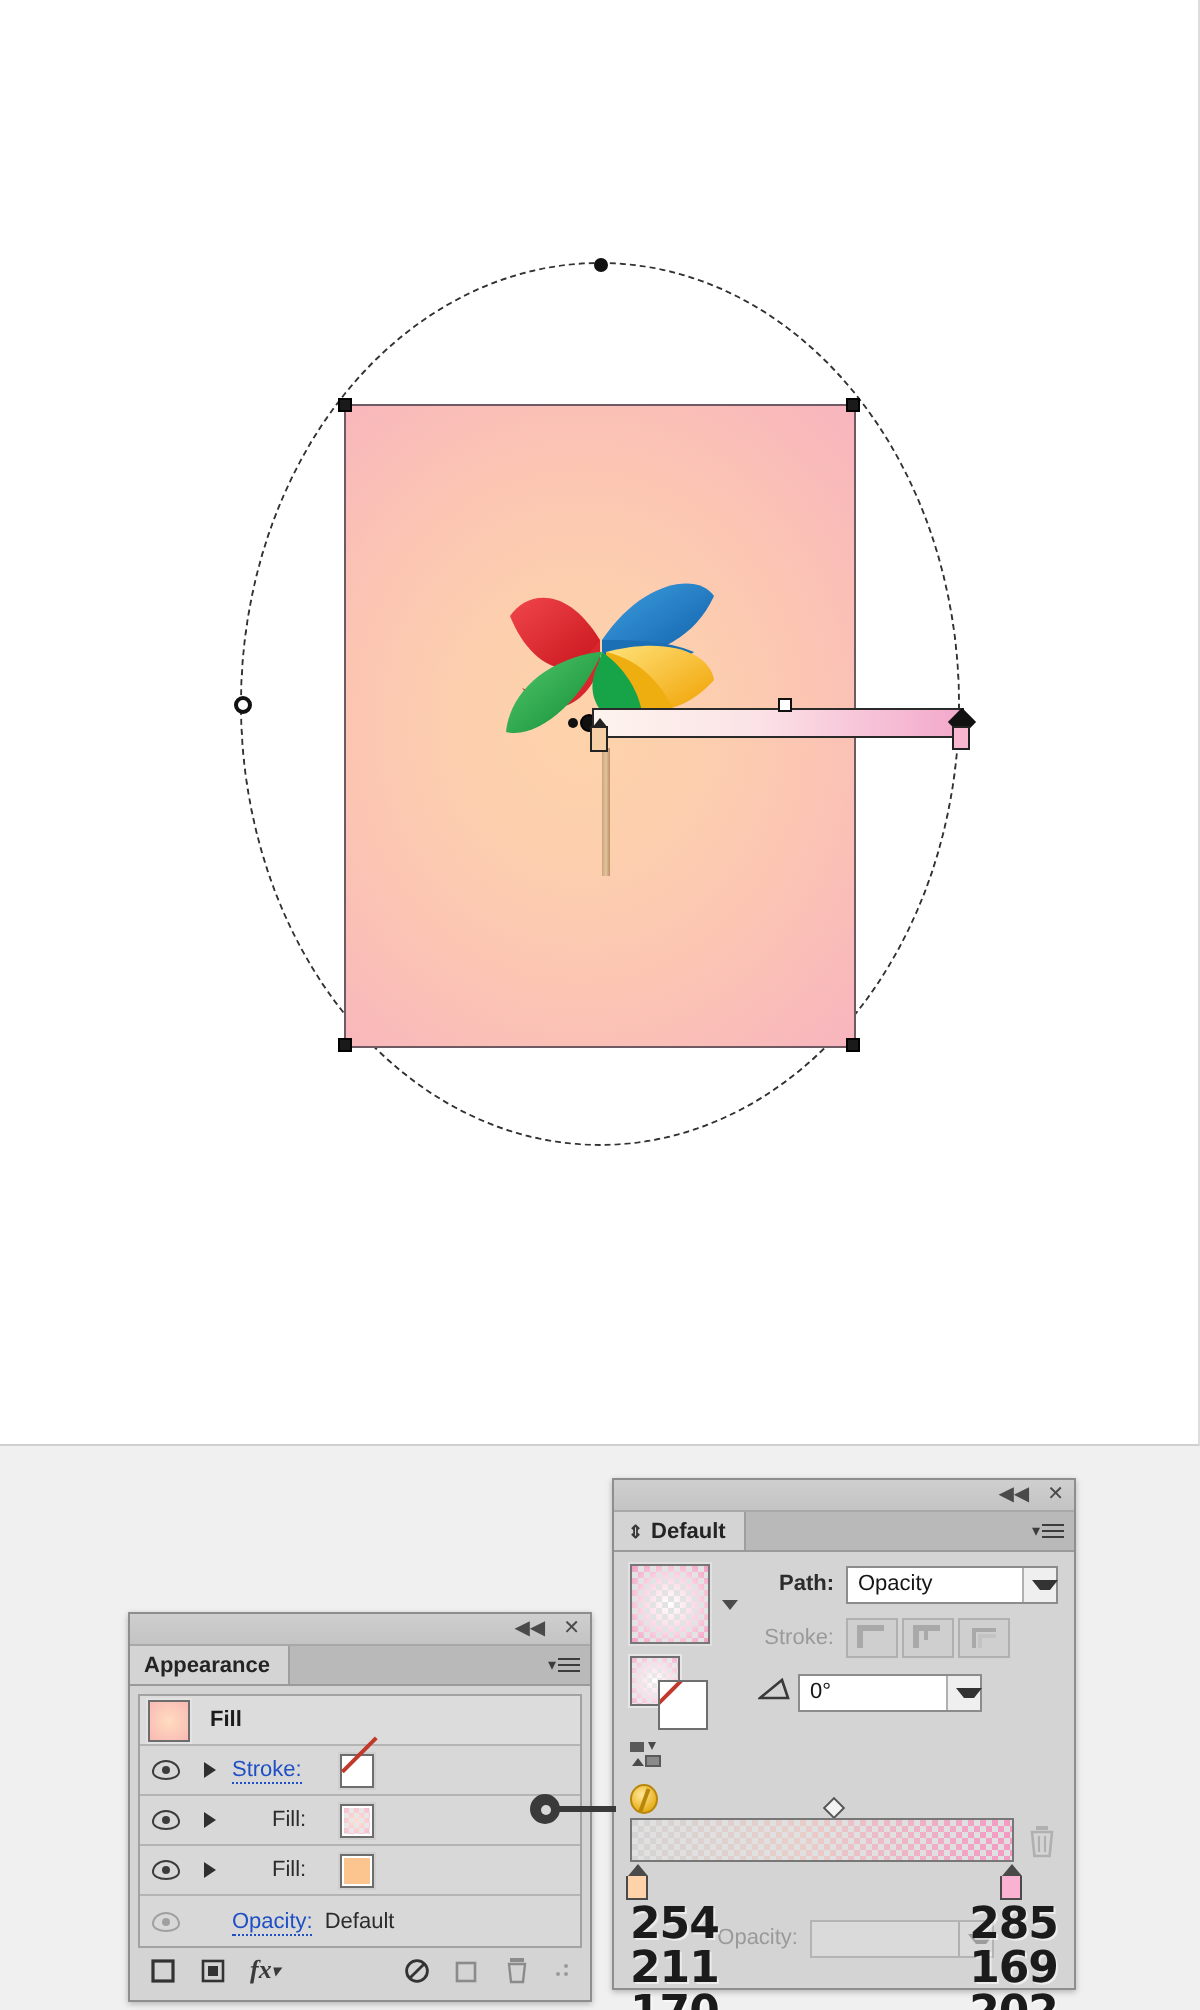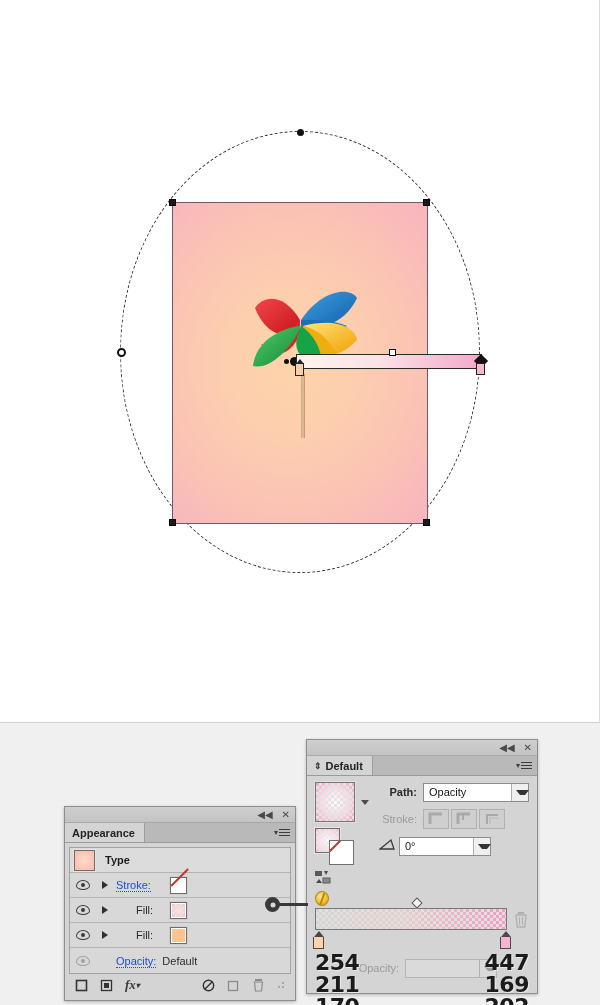--- a/index.html
+++ b/index.html
@@ -441,21 +441,21 @@
             </span>
         </span>
       </div>
     </div>
 
     <div class="appr-body">
       <div class="appr-list">
 
         <div class="appr-row head">
           <div class="path-thumb"></div>
-          <div class="appr-title">Type</div>
+          <div class="appr-title">Fill</div>
         </div>
 
         <div class="appr-row">
           <div class="cell-eye">
               <div class="eye"></div>
             </div>
           <div class="cell-arrow">
               <div class="tri-right"></div>
             </div>
           <div class="appr-label-wrap"><span class="appr-label">Stroke:</span></div>
@@ -676,21 +676,21 @@
           </div>
         </div>
       </div>
 
       <div class="rgb-readout" id="rgb-left">
         <div>254</div>
         <div>211</div>
         <div>170</div>
       </div>
       <div class="rgb-readout" id="rgb-right">
-        <div>447</div>
+        <div>285</div>
         <div>169</div>
         <div>202</div>
       </div>
 
       <span class="resize-grip">
         
       </span>
     </div>
   </div>
 

